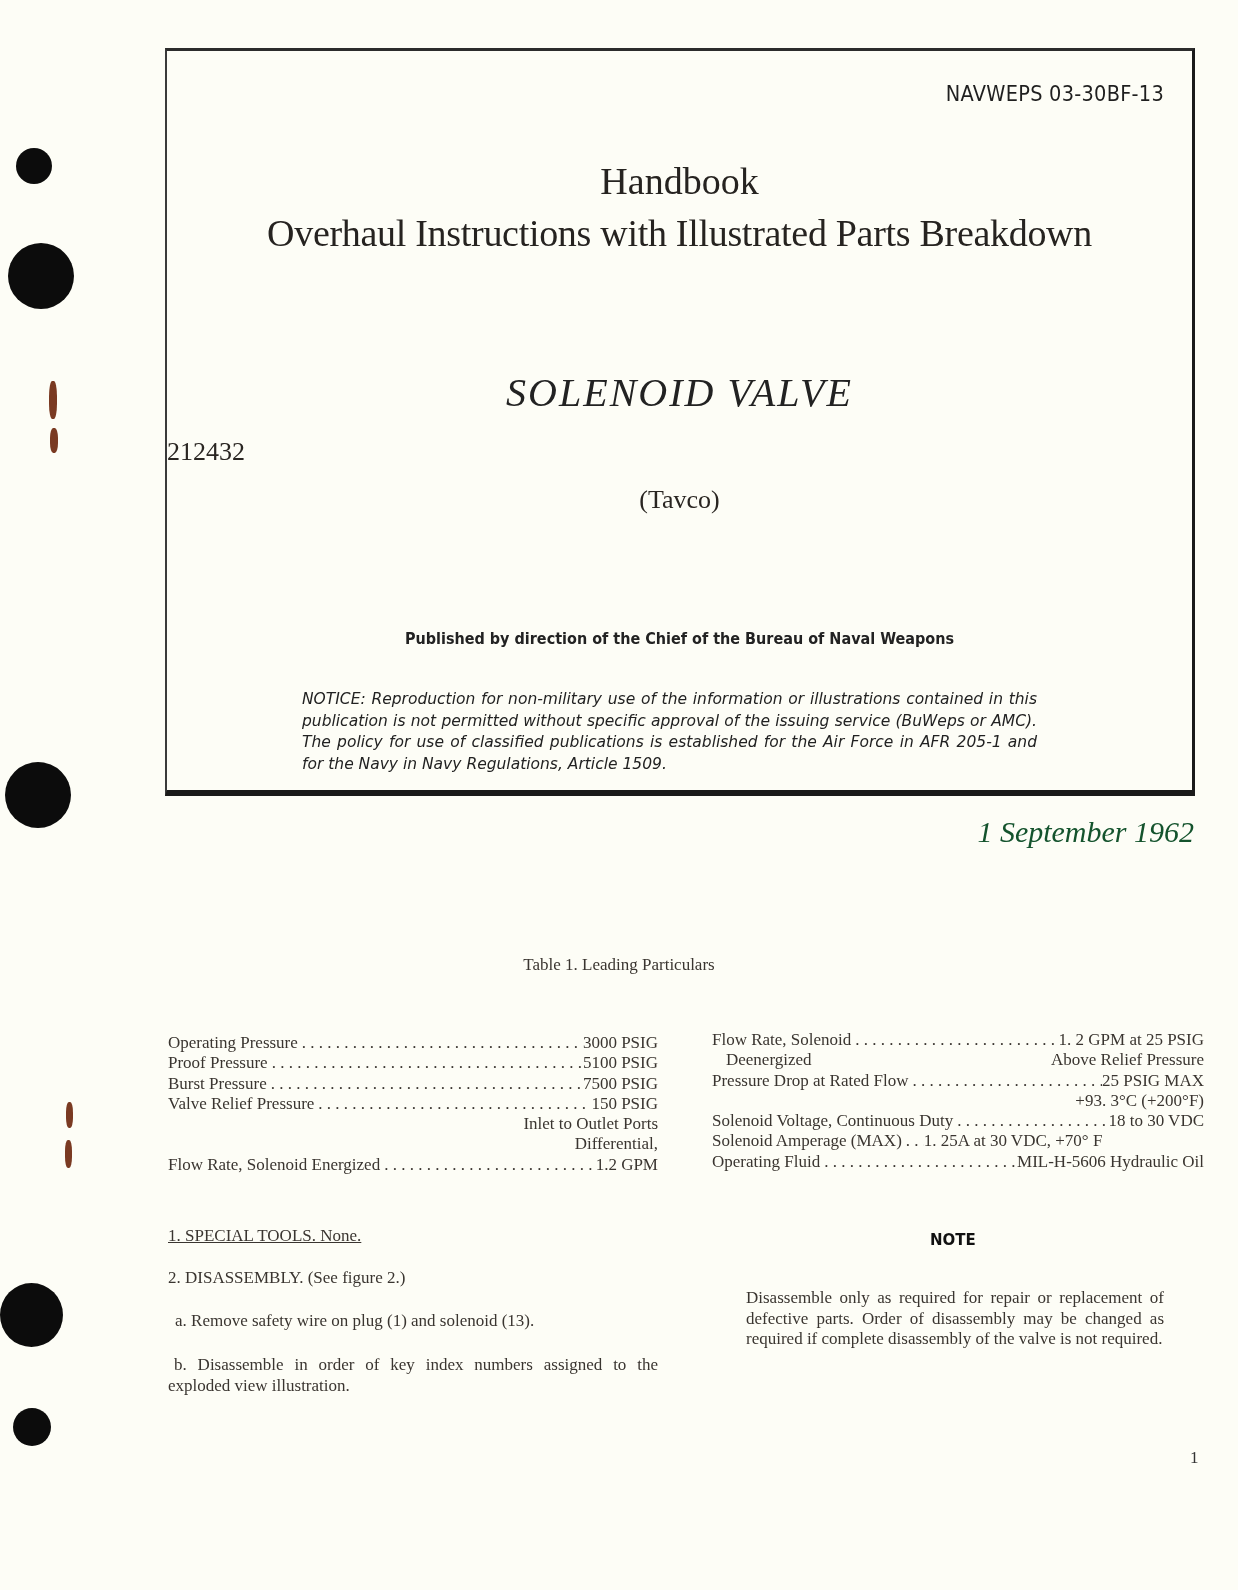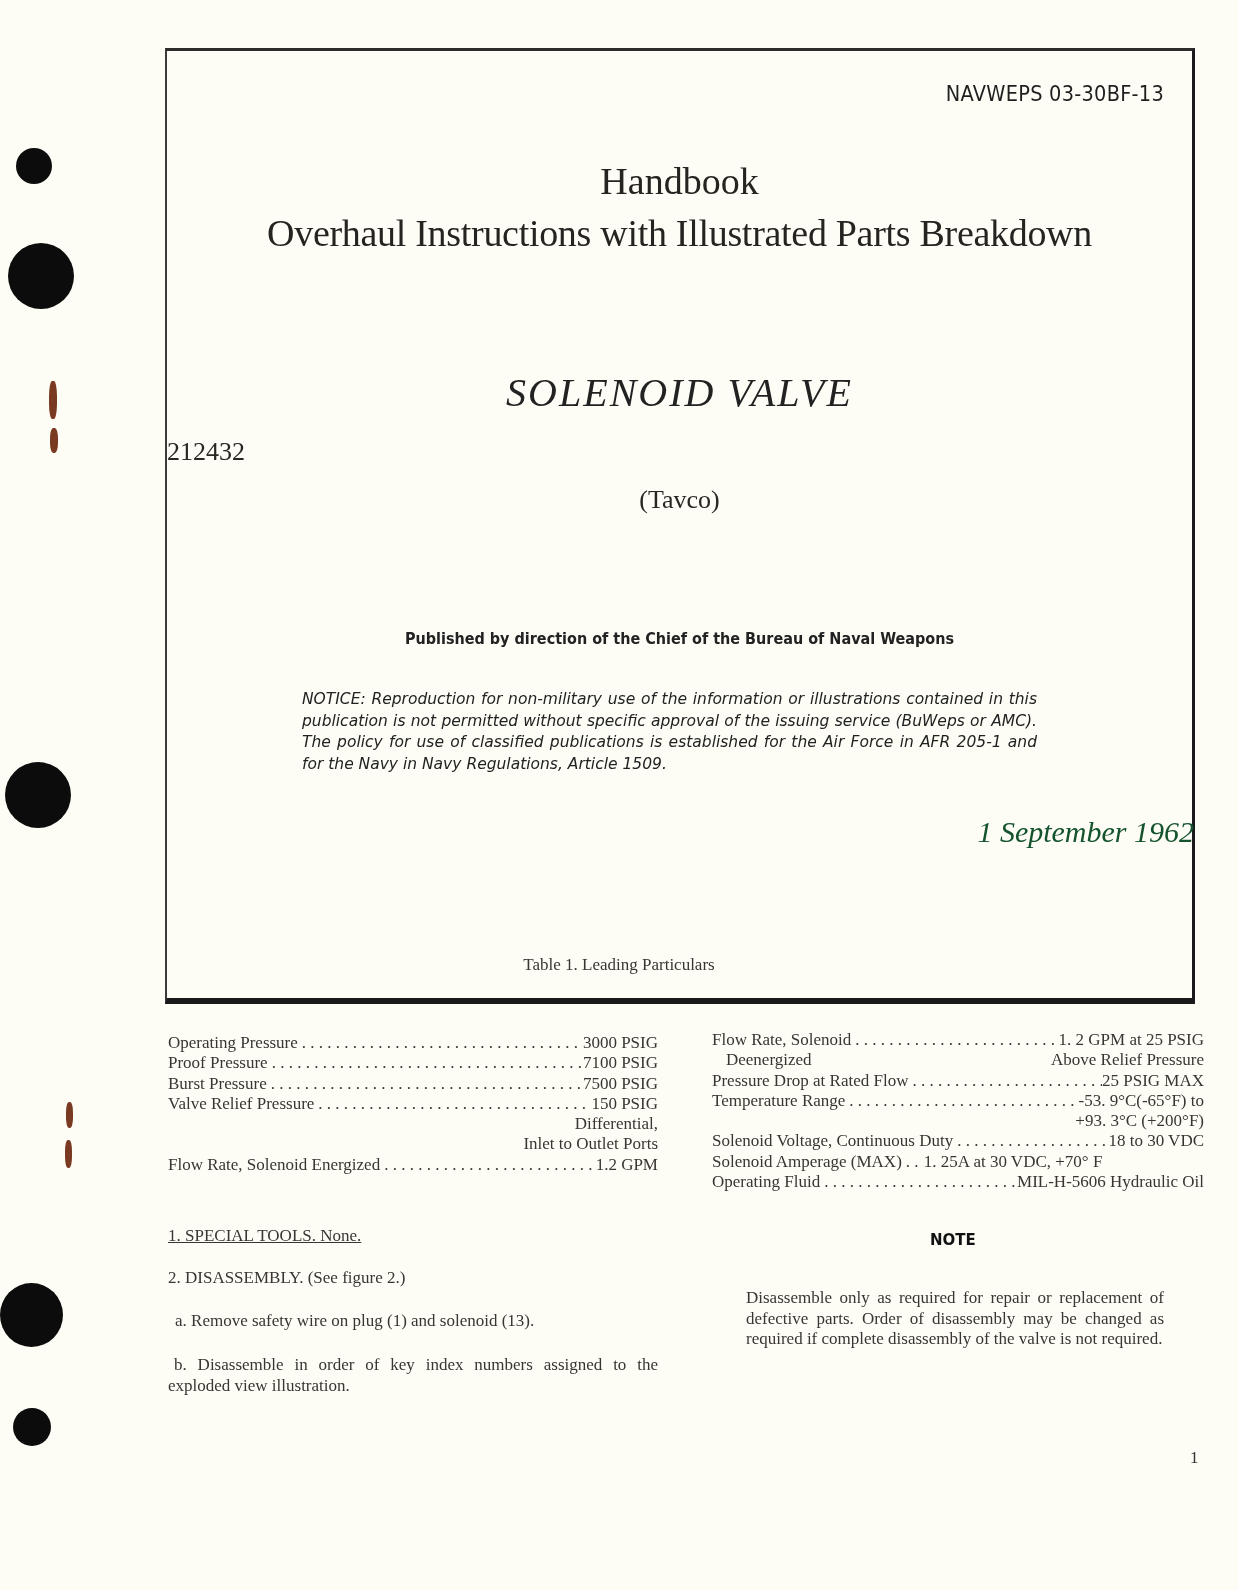--- a/index.html
+++ b/index.html
@@ -9,21 +9,21 @@
     color: #2a2622;
     font-family: "Liberation Serif", "DejaVu Serif", serif;
   }
   .hole {
     position: absolute; border-radius: 50%; background: #0c0c0c;
   }
   .stain {
     position: absolute; background: #7a3a22; border-radius: 40%;
   }
   .cover-box {
-    position: absolute; left: 165px; top: 48px; width: 1030px; height: 956px;
+    position: absolute; left: 165px; top: 48px; width: 1030px; height: 748px;
     border-top: 3px solid #2c2c2c;
     border-right: 3px solid #1a1a1a;
     border-left: 2px solid #3a3a3a;
     border-bottom: 6px solid #1a1a1a;
     box-sizing: border-box;
   }
   .doc-number {
     position: absolute; right: 28px; top: 30px;
     font-family: "DejaVu Sans", sans-serif; font-size: 22px; letter-spacing: 0.3px;
     transform: scaleX(0.88); transform-origin: right center; color: #1f1f1f;
@@ -125,37 +125,37 @@
 
 <div class="particulars left">
   <div class="prow">
       <span class="lbl">Operating Pressure</span>
       <span class="dots"></span>
       <span class="val">3000 PSIG</span>
     </div>
   <div class="prow">
       <span class="lbl">Proof Pressure</span>
       <span class="dots"></span>
-      <span class="val">7100 PSIG</span>
+      <span class="val">5100 PSIG</span>
     </div>
   <div class="prow">
       <span class="lbl">Burst Pressure</span>
       <span class="dots"></span>
       <span class="val">7500 PSIG</span>
     </div>
   <div class="prow">
       <span class="lbl">Valve Relief Pressure</span>
       <span class="dots"></span>
       <span class="val">150 PSIG</span>
+    </div>
+  <div class="prow cont">
+      <span class="val">Inlet to Outlet Ports</span>
     </div>
   <div class="prow cont">
       <span class="val">Differential,</span>
-    </div>
-  <div class="prow cont">
-      <span class="val">Inlet to Outlet Ports</span>
     </div>
   <div class="prow">
       <span class="lbl">Flow Rate, Solenoid Energized</span>
       <span class="dots"></span>
       <span class="val">1.2 GPM</span>
     </div>
 </div>
 
 <div class="particulars right">
   <div class="prow">
@@ -164,25 +164,20 @@
       <span class="val">1. 2 GPM at 25 PSIG</span>
     </div>
   <div class="prow sub">
       <span class="lbl">Deenergized</span>
       <span class="val">Above Relief Pressure</span>
     </div>
   <div class="prow">
       <span class="lbl">Pressure Drop at Rated Flow</span>
       <span class="dots"></span>
       <span class="val">25 PSIG MAX</span>
-    </div>
-  <div class="prow">
-      <span class="lbl">Temperature Range</span>
-      <span class="dots"></span>
-      <span class="val">-53. 9°C(-65°F) to</span>
     </div>
   <div class="prow cont">
       <span class="val">+93. 3°C (+200°F)</span>
     </div>
   <div class="prow">
       <span class="lbl">Solenoid Voltage, Continuous Duty</span>
       <span class="dots"></span>
       <span class="val">18 to 30 VDC</span>
     </div>
   <div class="prow">

